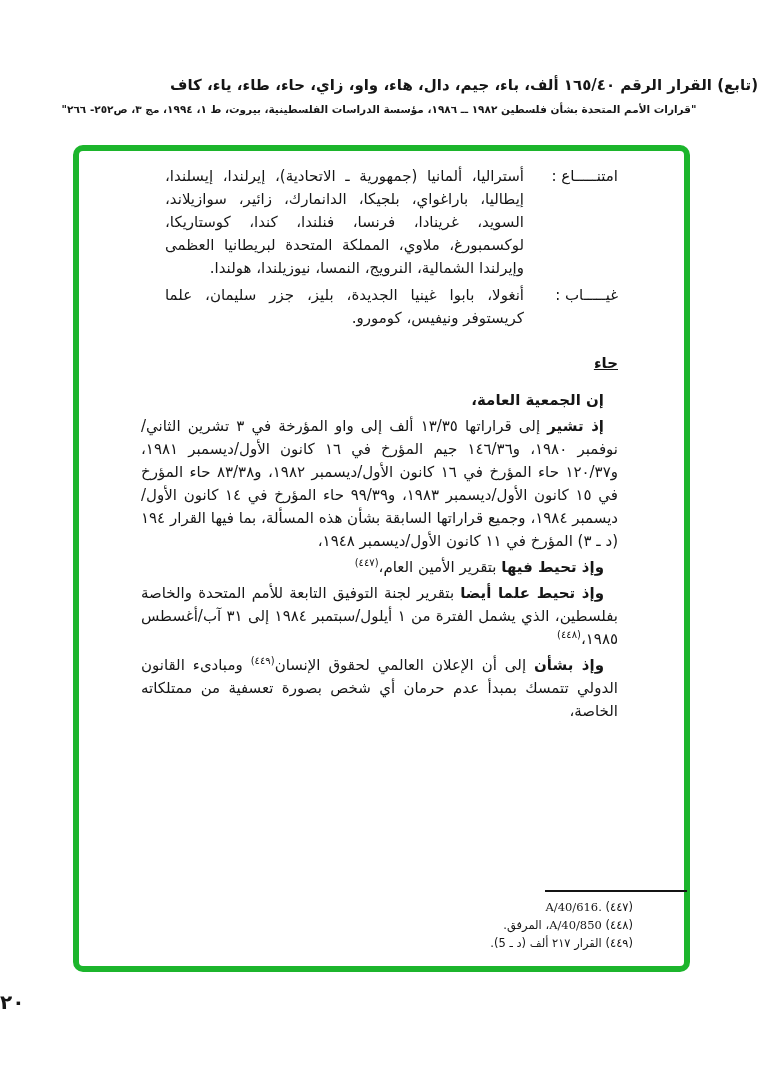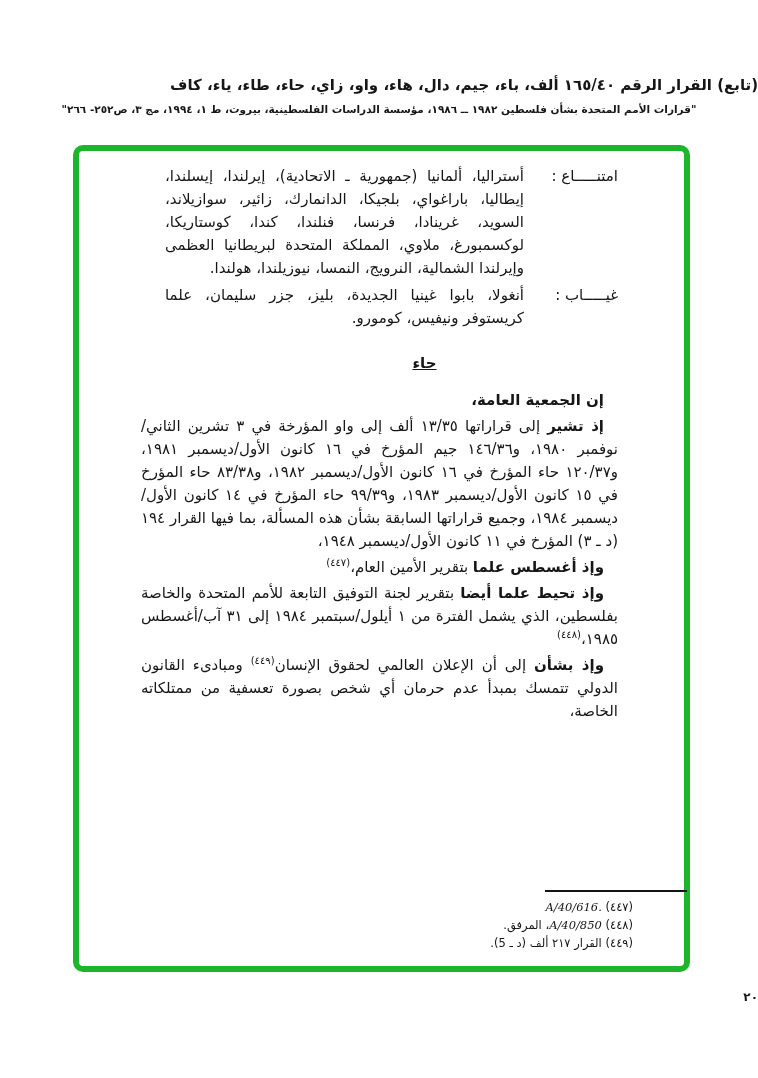--- a/index.html
+++ b/index.html
@@ -33,40 +33,40 @@
   }
   .content{
     position:absolute;top:14px;right:66px;left:62px;
     font-size:15px;line-height:23px;
     text-align:justify;
   }
   .hang{display:flex;}
   .hang-label{flex:none;width:94px;white-space:nowrap;}
   .hang-body{flex:1;text-align:justify;margin-left:24px;}
   .hang+.hang{margin-top:4px;}
-  .sec{text-align:center;font-weight:bold;padding-left:90px;text-decoration:underline;}
+  .sec{text-align:right;font-weight:bold;padding-left:90px;text-decoration:underline;}
   .sec-letter{margin-top:22px;}
   .sec-title{margin-top:4px;line-height:25px;}
   .opening{font-weight:bold;text-indent:14px;margin-top:14px;}
   .par{text-indent:14px;margin-top:3px;}
   .b{font-weight:bold;}
   sup{font-size:10px;line-height:0;}
   .fnblock{
     position:absolute;bottom:14px;right:-3px;width:340px;
     font-size:11.5px;line-height:18px;text-align:right;
   }
   .fn-rule{
     width:142px;border-top:2px solid #141414;height:0;
     margin:0 0 6px auto; 
   }
   .fn-line{padding-right:54px;}
-  .latin{direction:ltr;unicode-bidi:embed;font-family:"DejaVu Serif",serif;font-style:italic;}
+  .latin{direction:ltr;unicode-bidi:embed;font-family:"DejaVu Serif",serif;}
   .pageno{
     position:absolute;top:990px;left:0;right:0;
-    text-align:right;font-weight:bold;font-size:12px;
+    text-align:left;font-weight:bold;font-size:20px;
   }
 </style>
 </head>
 <body>
 
 <div class="hdr1">(تابع) القرار الرقم ١٦٥/٤٠ ألف، باء، جيم، دال، هاء، واو، زاي، حاء، طاء، ياء، كاف</div>
 <div class="hdr2">"قرارات الأمم المتحدة بشأن فلسطين ١٩٨٢ ــ ١٩٨٦، مؤسسة الدراسات الفلسطينية، بيروت، ط ١، ١٩٩٤، مج ٣، ص٢٥٢- ٢٦٦"</div>
 
 <div class="frame">
   <div class="content">
@@ -79,21 +79,21 @@
     <div class="hang">
       <div class="hang-label">غيـــــاب :</div>
       <div class="hang-body">أنغولا، بابوا غينيا الجديدة، بليز، جزر سليمان، علما كريستوفر ونيفيس، كومورو.</div>
     </div>
 
     <div class="sec sec-letter">حاء</div>
 
     <div class="opening">إن الجمعية العامة،</div>
 
     <div class="par"><span class="b">إذ تشير</span><span> إلى قراراتها ١٣/٣٥ ألف إلى واو المؤرخة في ٣ تشرين الثاني/نوفمبر ١٩٨٠، و١٤٦/٣٦ جيم المؤرخ في ١٦ كانون الأول/ديسمبر ١٩٨١، و١٢٠/٣٧ حاء المؤرخ في ١٦ كانون الأول/ديسمبر ١٩٨٢، و٨٣/٣٨ حاء المؤرخ في ١٥ كانون الأول/ديسمبر ١٩٨٣، و٩٩/٣٩ حاء المؤرخ في ١٤ كانون الأول/ديسمبر ١٩٨٤، وجميع قراراتها السابقة بشأن هذه المسألة، بما فيها القرار ١٩٤ (د ـ ٣) المؤرخ في ١١ كانون الأول/ديسمبر ١٩٤٨،</span></div>
-    <div class="par"><span class="b">وإذ أغسطس علما</span><span> بتقرير الأمين العام،</span><sup>(٤٤٧)</sup></div>
+    <div class="par"><span class="b">وإذ تحيط فيها</span><span> بتقرير الأمين العام،</span><sup>(٤٤٧)</sup></div>
     <div class="par"><span class="b">وإذ تحيط علما أيضا</span><span> بتقرير لجنة التوفيق التابعة للأمم المتحدة والخاصة بفلسطين، الذي يشمل الفترة من ١ أيلول/سبتمبر ١٩٨٤ إلى ٣١ آب/أغسطس ١٩٨٥،</span><sup>(٤٤٨)</sup></div>
     <div class="par"><span class="b">وإذ بشأن</span><span> إلى أن الإعلان العالمي لحقوق الإنسان</span><sup>(٤٤٩)</sup><span> ومبادىء القانون الدولي تتمسك بمبدأ عدم حرمان أي شخص بصورة تعسفية من ممتلكاته الخاصة،</span></div>
   </div>
 
   <div class="fnblock">
     <div class="fn-rule"></div>
     <div class="fn-line">
       <span>(٤٤٧)</span>
       <span class="latin" dir="ltr">A/40/616.</span><span></span>
     </div>

